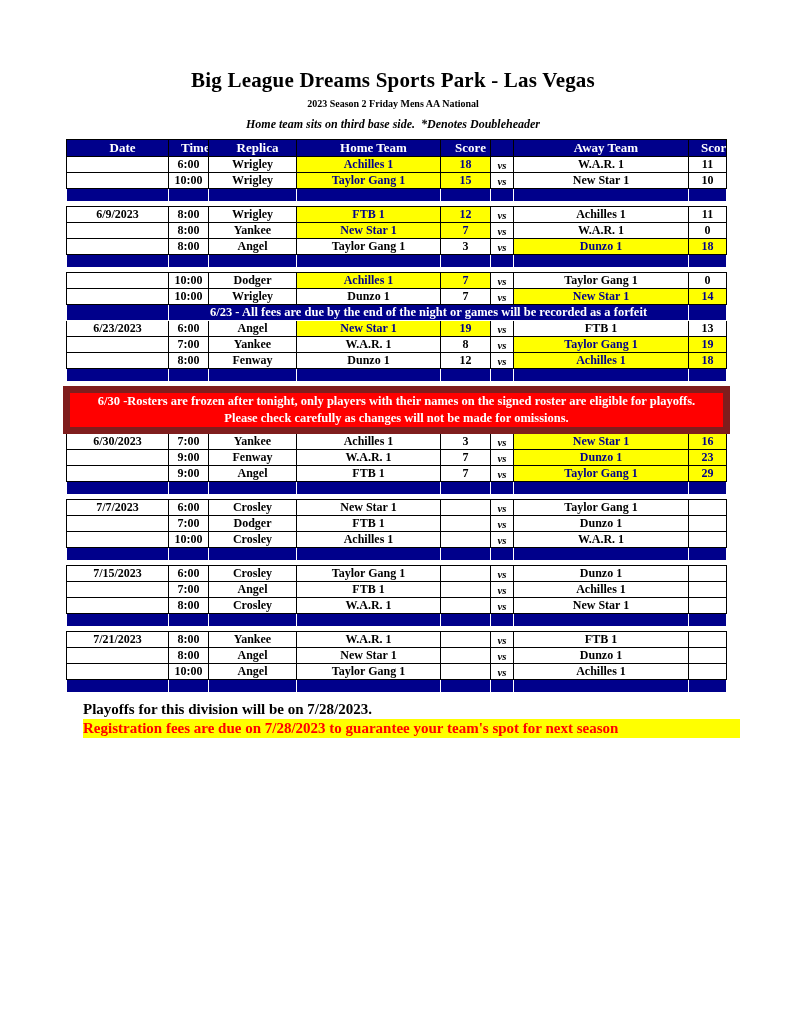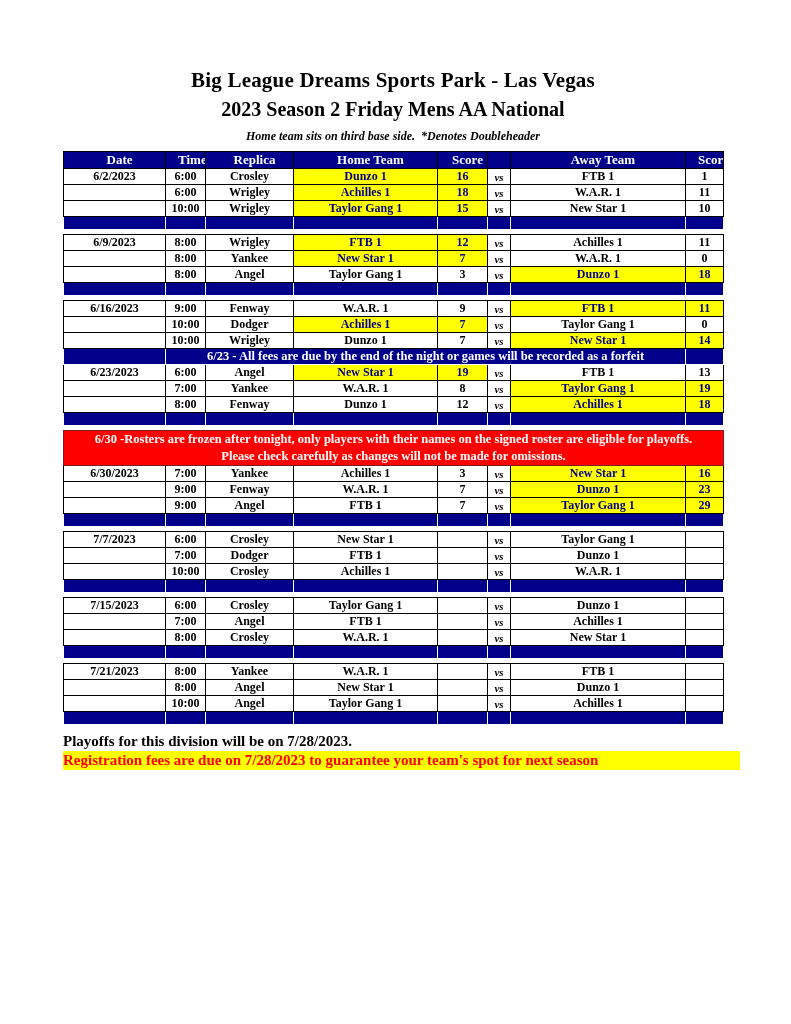--- a/index.html
+++ b/index.html
@@ -3,35 +3,35 @@
 <meta charset="utf-8">
 <style>
   :root{
     --navy:#00008B; --yellow:#FFFF00; --red:#FF0000;
   }
   html,body{margin:0;padding:0;background:#ffffff;}
   body{width:791px;height:1024px;font-family:"Liberation Serif",serif;color:#000;}
   .doc{position:relative;width:791px;height:808px;overflow:hidden;}
   .head{width:660px;margin:0 0 0 63px;padding-top:68px;text-align:center;}
   .title{font-size:21px;font-weight:bold;letter-spacing:.2px;}
-  .subtitle{font-size:20px;font-weight:bold;margin-top:5px;}
+  .subtitle{font-size:10px;font-weight:bold;margin-top:5px;}
   .fieldnote{font-size:12px;font-weight:bold;font-style:italic;margin-top:8px;white-space:pre;}
   table{border-collapse:collapse;table-layout:fixed;width:660px;margin:7px 0 0 63px;}
   td{border:1px solid #000;height:14px;padding:0 2px;text-align:center;
      font-weight:bold;font-size:12px;white-space:nowrap;overflow:hidden;}
   tr.hdr td{background:var(--navy);color:#fff;font-size:13px;height:16px;padding-left:12px;}
   tr.sep td{background:var(--navy);border:1px solid #fff;border-top:1px solid #000;height:12px;}
   tr.gap td{border:none;background:#fff;height:4px;}
   tr.note td{background:var(--navy);color:#fff;border:1px solid #fff;font-size:12.5px;height:15px;text-align:center;}
-  tr.banner td{background:var(--red);color:#fff;border:1px solid #7f1d1d;height:34px;
+  tr.banner td{background:var(--red);color:#fff;border:7px solid #7f1d1d;height:34px;
      font-size:12.5px;line-height:17px;}
   td.win{background:var(--yellow);color:var(--navy);}
   td.vs{font-style:italic;font-size:11px;padding:0;}
   .footer{width:677px;margin:7px 0 0 63px;font-weight:bold;font-size:15px;}
-  .footer > div{line-height:19px;}
+  .footer > div{line-height:19px;margin-left:20px;}
   .f-reg{background:var(--yellow);color:var(--red);}
 </style>
 </head>
 <body>
 
 <div class="doc">
   <div class="head">
     <div class="title">Big League Dreams Sports Park - Las Vegas</div>
     <div class="subtitle">2023 Season 2 Friday Mens AA National</div>
     <div class="fieldnote">Home team sits on third base side.  *Denotes Doubleheader</div>
@@ -53,30 +53,20 @@
           <td>Date</td>
           <td>Time</td>
           <td>Replica</td>
           <td>Home Team</td>
           <td>Score</td>
           <td></td>
           <td>Away Team</td>
           <td>Score</td>
         </tr>
         <tr class="game">
-          <td>6/2/2023</td>
-          <td>6:00</td>
-          <td>Crosley</td>
-          <td class="win">Dunzo 1</td>
-          <td class="win">16</td>
-          <td class="vs">vs</td>
-          <td>FTB 1</td>
-          <td>1</td>
-        </tr>
-        <tr class="game">
           <td></td>
           <td>6:00</td>
           <td>Wrigley</td>
           <td class="win">Achilles 1</td>
           <td class="win">18</td>
           <td class="vs">vs</td>
           <td>W.A.R. 1</td>
           <td>11</td>
         </tr>
         <tr class="game">
@@ -137,30 +127,20 @@
           <td></td>
           <td></td>
           <td></td>
           <td></td>
           <td></td>
           <td></td>
           <td></td>
         </tr>
         <tr class="gap">
           <td colspan="8"></td>
-        </tr>
-        <tr class="game">
-          <td>6/16/2023</td>
-          <td>9:00</td>
-          <td>Fenway</td>
-          <td>W.A.R. 1</td>
-          <td>9</td>
-          <td class="vs">vs</td>
-          <td class="win">FTB 1</td>
-          <td class="win">11</td>
         </tr>
         <tr class="game">
           <td></td>
           <td>10:00</td>
           <td>Dodger</td>
           <td class="win">Achilles 1</td>
           <td class="win">7</td>
           <td class="vs">vs</td>
           <td>Taylor Gang 1</td>
           <td>0</td>

